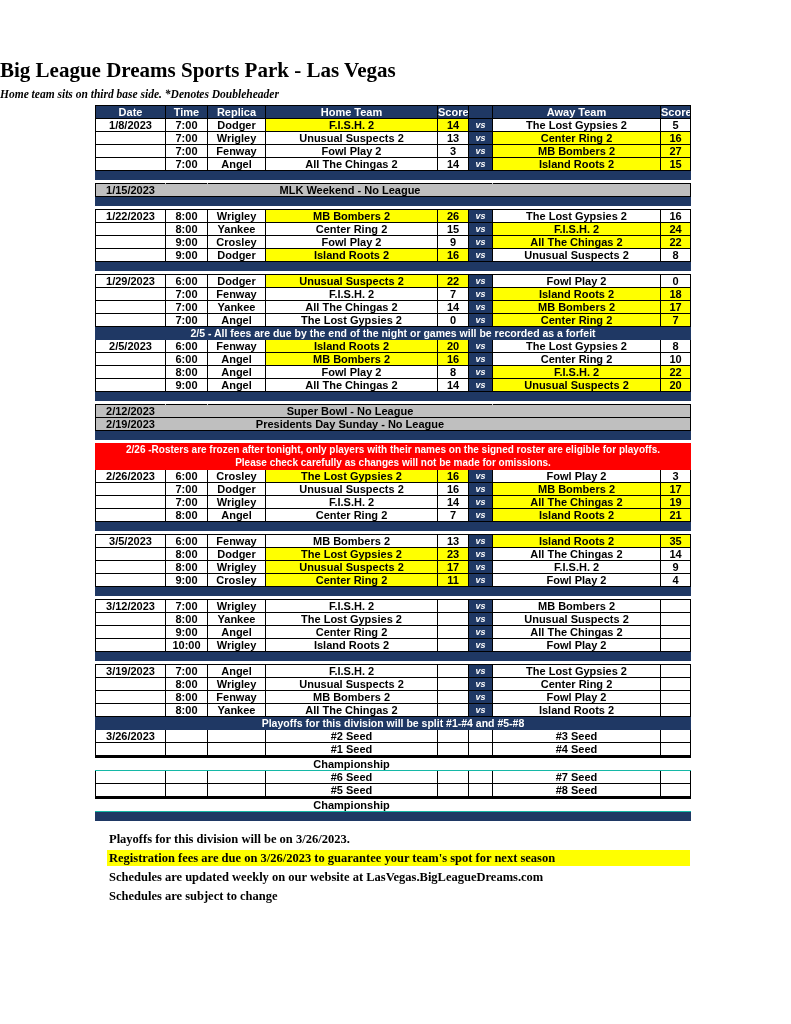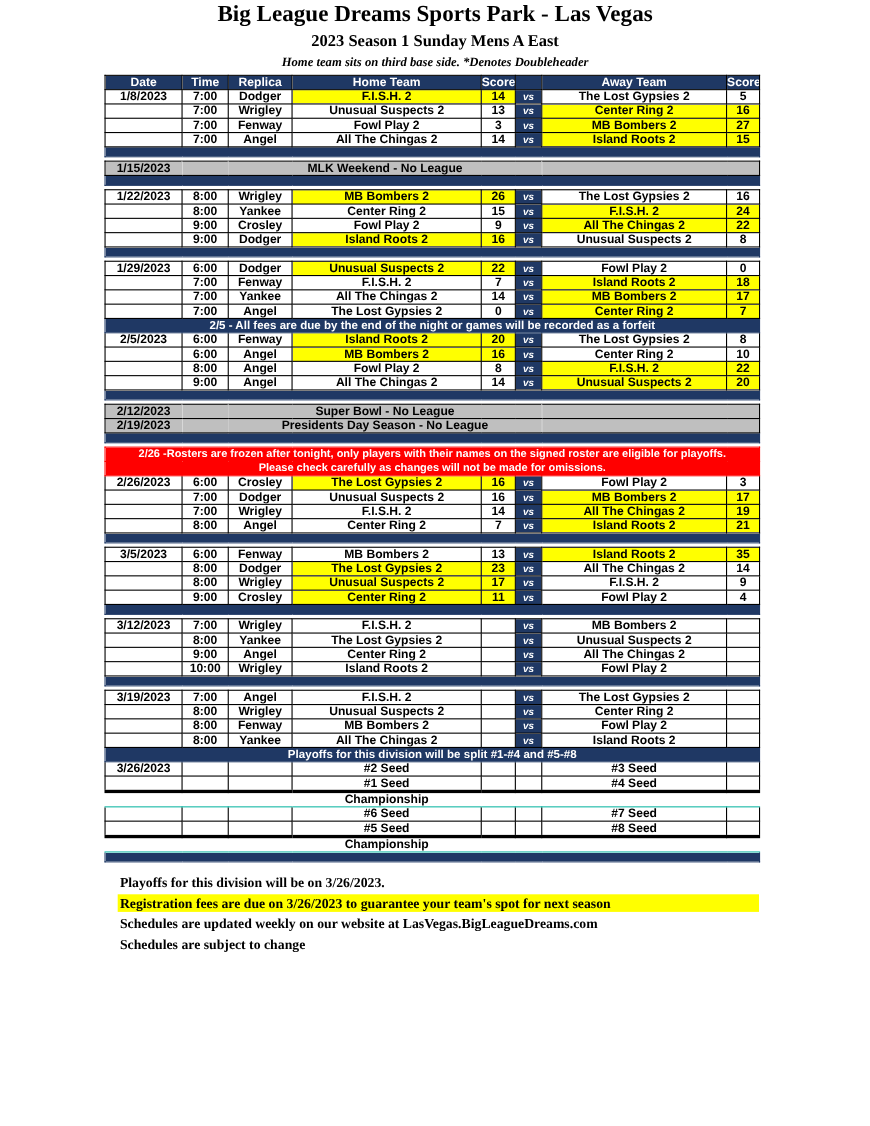--- a/index.html
+++ b/index.html
@@ -2,21 +2,21 @@
 <html style="--navy: #1F3864; --yellow: #FFFF00; --gray: #BFBFBF; --red: #FF0000;"><head>
 <meta charset="utf-8">
 <style>
   * { box-sizing: border-box; }
   html,body { margin:0; padding:0; }
   body {
     width:791px; height:1024px; overflow:hidden;
     background:#fff;
     font-family:"Liberation Sans", sans-serif;
   }
-  .titles { text-align:center; font-family:"Liberation Serif", serif; }
+  .titles { text-align:left; padding-top:58px; font-family:"Liberation Serif", serif; }
   .title { font-size:21px; font-weight:bold; margin:0 0 5px 0; }
   .subtitle { font-size:15px; font-weight:bold; margin:0 0 4px 0; }
   .topnote { font-size:11.5px; font-weight:bold; font-style:italic; margin:0 0 5px 0; }
 
   table.sched {
     border-collapse:collapse; table-layout:fixed;
     margin:0 0 0 95px; width:595px;
   }
   .sched th, .sched td {
     border:1px solid #000; padding:0;
@@ -38,21 +38,20 @@
 
   .footer { margin:10px 0 0 95px; width:595px; font-family:"Liberation Serif", serif; }
   .fline { font-size:12.5px; font-weight:bold; line-height:14px; padding:1px 2px; margin:0 0 3px 12px; }
   .fline.hl { background:var(--yellow,#FFFF00); }
 </style>
 </head>
 <body>
 
 <div class="titles">
   <div class="title">Big League Dreams Sports Park - Las Vegas</div>
-  <div class="subtitle">2023 Season 1 Sunday Mens A East</div>
   <div class="topnote">Home team sits on third base side.  *Denotes Doubleheader</div>
 </div>
 
 <table class="sched">
   <colgroup>
     <col style="width:70px">
       <col style="width:42px">
       <col style="width:58px">
       <col style="width:172px">
     <col style="width:31px">
@@ -268,21 +267,21 @@
       </tr>
       <tr class="grayrow">
         <td class="gfirst">2/12/2023</td>
         <td></td>
         <td colspan="4">Super Bowl - No League</td>
         <td class="glast" colspan="2"></td>
       </tr>
       <tr class="grayrow">
         <td class="gfirst">2/19/2023</td>
         <td></td>
-        <td colspan="4">Presidents Day Season - No League</td>
+        <td colspan="4">Presidents Day Sunday - No League</td>
         <td class="glast" colspan="2"></td>
       </tr>
       <tr class="seprow">
         <td colspan="8"></td>
       </tr>
       <tr class="spacerrow">
         <td colspan="8"></td>
       </tr>
       <tr class="notered">
         <td colspan="8">2/26 -Rosters are frozen after tonight, only players with their names on the signed roster are eligible for playoffs.</td>

